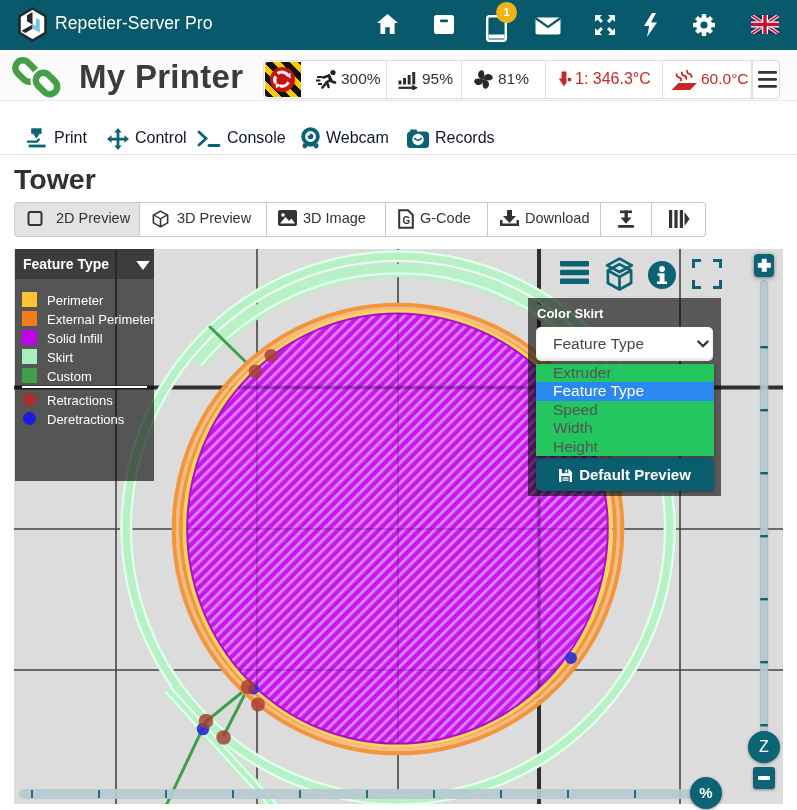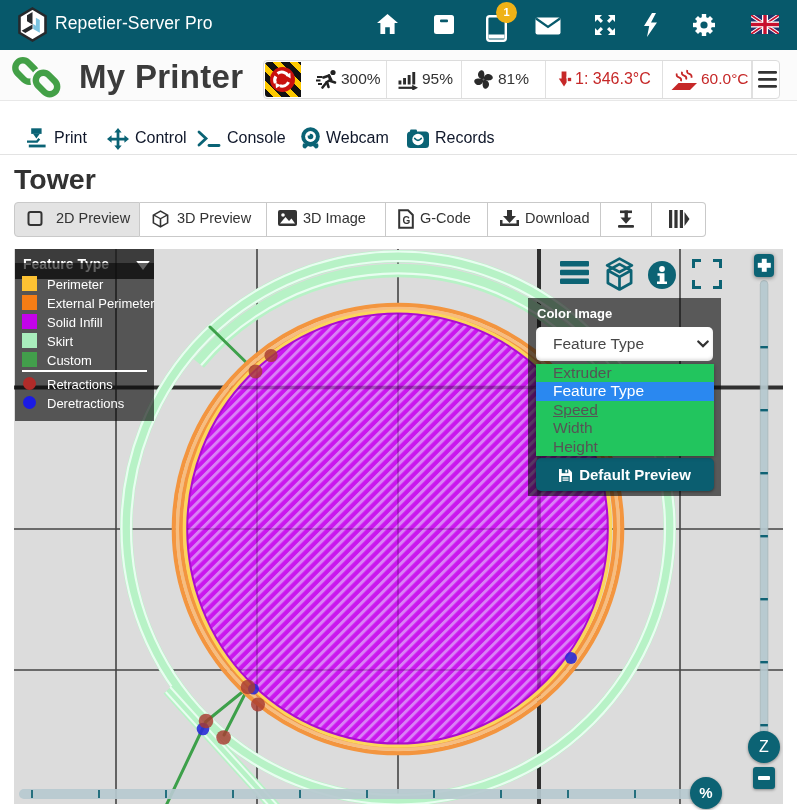--- a/index.html
+++ b/index.html
@@ -28,21 +28,21 @@
   #tower { position:absolute; left:14px; top:163px; font-size:28.5px; font-weight:700; color:#323232; }
   
   .btn { position:absolute; top:202px; height:35px; background:#fff; border:1px solid #c9c9c9; border-left:none; color:#333; font-size:14.5px; }
   .btn.first { border-left:1px solid #c9c9c9; border-radius:4px 0 0 4px; background:#e3e3e3; }
   .btn.last { border-radius:0 4px 4px 0; }
   
   #canvas { position:absolute; left:14px; top:249px; width:769px; height:555px; }
   
   #legend { position:absolute; left:15px; top:249px; width:139px; height:188px; }
   #legtitle { position:absolute; left:0; top:0; width:139px; height:30px; background:rgba(25,25,25,0.82); color:#fff; font-size:14px; font-weight:700; line-height:30px; padding-left:8px; }
-  #legbody { position:absolute; left:0; top:14px; width:139px; height:158px; background:rgba(10,10,10,0.64); }
+  #legbody { position:absolute; left:0; top:30px; width:139px; height:202px; background:rgba(10,10,10,0.64); }
   .sw { position:absolute; left:7px; width:15px; height:15px; }
   .leglbl { position:absolute; left:32px; color:#fff; font-size:13px; white-space:nowrap; }
   .legcirc { position:absolute; left:8px; width:13px; height:13px; border-radius:50%; }
   
   #cspanel { position:absolute; left:528px; top:298px; width:193px; height:198px; background:rgba(12,12,12,0.63); }
   #cslabel { position:absolute; left:9px; top:8px; color:#fff; font-size:13px; font-weight:700; }
   #csselect { position:absolute; left:8px; top:29px; width:177px; height:34px; background:#fff; border-radius:5px; box-shadow:inset 0 -2px 3px rgba(0,0,0,0.12); }
   #csselect span { position:absolute; left:17px; top:8px; font-size:15.5px; color:#474747; }
   #cslist { position:absolute; left:536px; top:364px; width:178px; height:92px; background:#22c55e; box-shadow:0 1px 4px rgba(0,0,0,0.35); }
   .opt { position:absolute; left:0; width:178px; height:18.4px; font-size:15.5px; color:#555; padding-left:17px; line-height:18.2px; }
@@ -462,36 +462,36 @@
       <div class="leglbl" style="top:90px;">Custom</div>
     <div style="position:absolute;left:7px;top:107px;width:125px;height:1.5px;background:#fff;"></div>
     <div class="legcirc" style="top:114px;background:#b02b29;"></div>
       <div class="leglbl" style="top:114px;">Retractions</div>
     <div class="legcirc" style="top:133px;background:#1b1be4;"></div>
       <div class="leglbl" style="top:133px;">Deretractions</div>
   </div>
 </div>
 
 <div id="cspanel">
-  <div id="cslabel">Color Image</div>
+  <div id="cslabel">Color Skirt</div>
   <div id="csselect">
       <span>Feature Type</span>
     <svg style="position:absolute;right:4px;top:13px;" width="12" height="8" viewBox="0 0 14 9">
       <path d="M1.5 1.5 L7 7 L12.5 1.5" fill="none" stroke="#333" stroke-width="2.6" stroke-linecap="round"></path>
     </svg>
   </div>
   <div id="csbtn">
     <svg style="position:relative;top:2px;margin-right:7px;" width="13" height="13" viewBox="0 0 14 14">
       <path d="M0 0 H10.5 L14 3.5 V14 H0 Z" fill="#fff"></path>
       <rect x="3" y="0" width="7" height="4.5" fill="#0b5e70"></rect>
       <rect x="6.8" y="0.8" width="2" height="3" fill="#fff"></rect>
       <rect x="2.5" y="7.5" width="9" height="6.5" fill="#0b5e70"></rect>
       <rect x="3.8" y="9" width="6.5" height="1.4" fill="#fff"></rect>
       <rect x="3.8" y="11.3" width="6.5" height="1.4" fill="#fff"></rect>
     </svg>Default Preview</div>
 </div>
 <div id="cslist">
   <div class="opt" style="top:0;">Extruder</div>
   <div class="opt optsel" style="top:18.4px;">Feature Type</div>
-  <div class="opt" style="top:36.8px;text-decoration:underline;">Speed</div>
+  <div class="opt" style="top:36.8px;">Speed</div>
   <div class="opt" style="top:55.2px;">Width</div>
   <div class="opt" style="top:73.6px;">Height</div>
 </div>
 
 </body></html>

